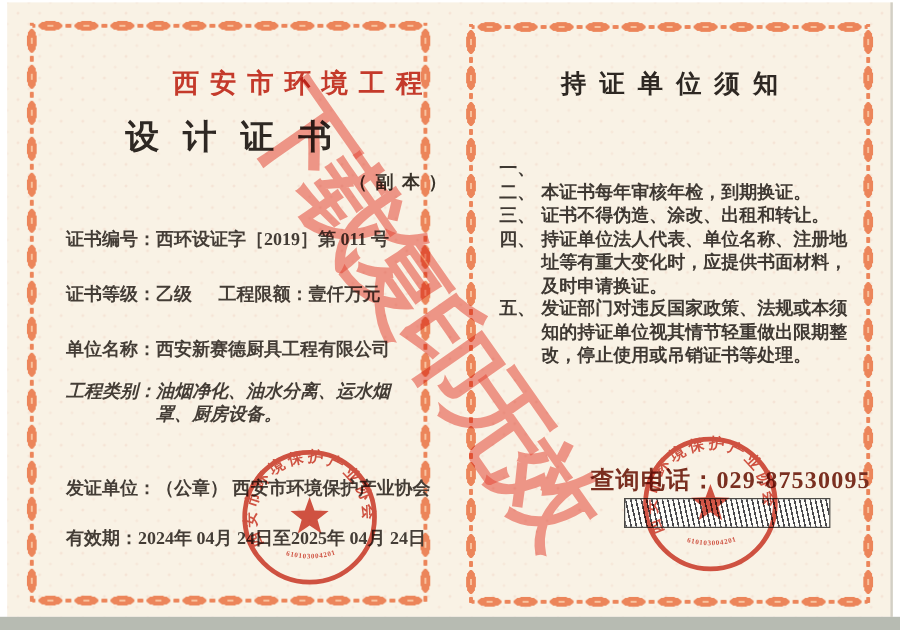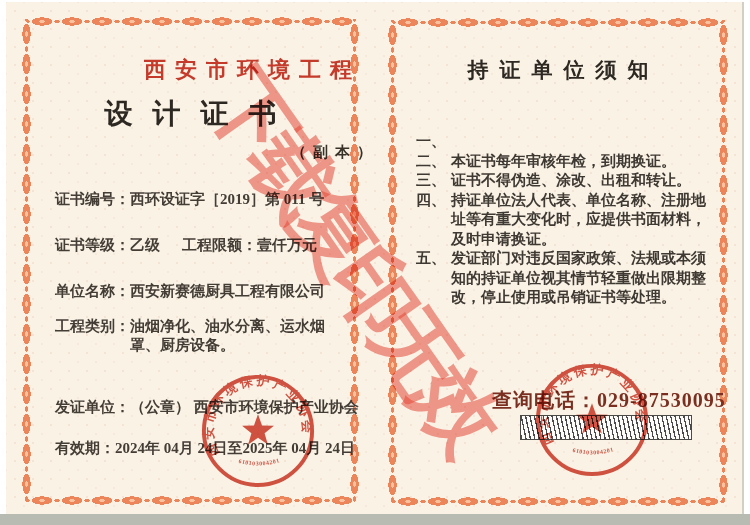--- a/index.html
+++ b/index.html
@@ -46,21 +46,21 @@
   .bl{left:0;} .br{right:0;}
   
   .row{position:absolute; font-size:15px; font-weight:600; color:#443d36; white-space:nowrap;}
   .t1{top:40px; left:0; width:100%; text-align:right; font-size:22px; font-weight:700;
       letter-spacing:9px; color:#c43a2b; text-indent:9px;}
   .t2{top:80px; left:0; width:100%; text-align:center; font-size:28px; font-weight:700;
       letter-spacing:20px; color:#2e2823; text-indent:20px;}
   .sub{top:128px; left:18px; width:100%; text-align:right; font-size:15px; letter-spacing:7px;
        color:#383128; font-weight:600;}
   .lbl{font-weight:700;}
-  .flexrow{display:flex; white-space:normal;}
+  .flexrow{display:flex; white-space:normal;font-style:italic;}
   .flexrow .lbl{flex:none;}
   .flexrow .val{flex:1;}
   .gap{display:inline-block; width:22px;}
   
   .rtitle{position:absolute; top:40px; left:0; width:100%; text-align:center; font-size:21px;
           font-weight:700; letter-spacing:11px; text-indent:11px; color:#2e2823;}
   .notices{position:absolute; top:116px; left:30px; right:14px; font-size:15px;
            line-height:19.5px; font-weight:600; color:#3f3933;}
   .notice{display:flex;}
   .notice .num{flex:none; width:35px;}

